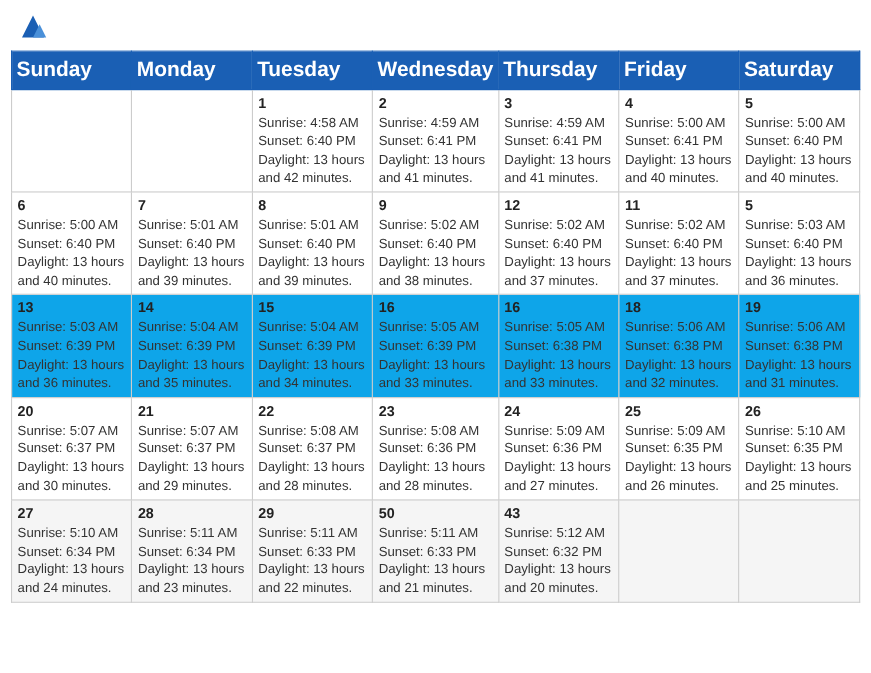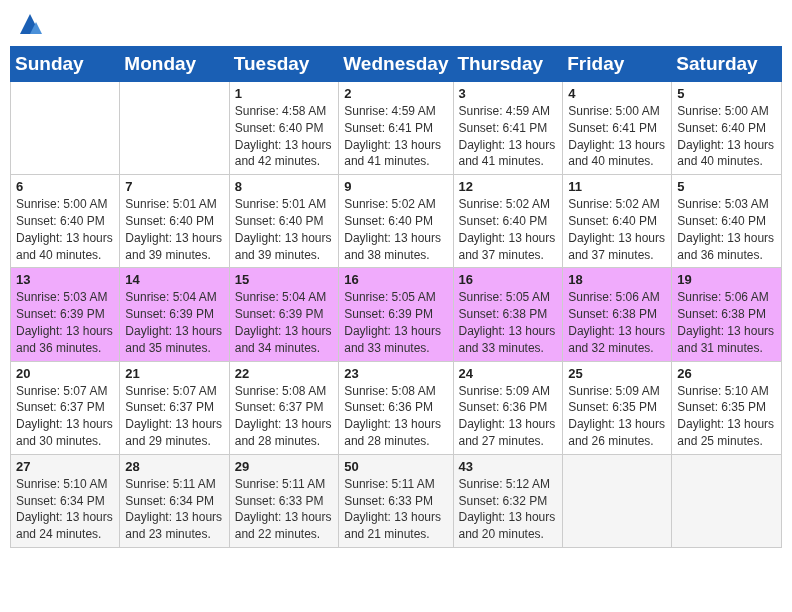--- a/index.html
+++ b/index.html
@@ -90,21 +90,21 @@
     }
     .day-info {
       font-size: 12px;
       color: #333;
       line-height: 1.4;
     }
     .empty {
       background: #f9f9f9;
     }
     .calendar tr:nth-child(2) td { background: #fff; }
-    .calendar tr:nth-child(3) td { background: #f0abfc; }
+    .calendar tr:nth-child(3) td { background: #0ea5e9; }
     .calendar tr:nth-child(4) td { background: #fff; }
     .calendar tr:nth-child(5) td { background: #f5f5f5; }
     .calendar tr:nth-child(6) td { background: #fff; }
     .calendar tr:nth-child(7) td { background: #f5f5f5; }
   </style>
 </head>
 <body>
 
 <div class="header">
   <div class="logo">

